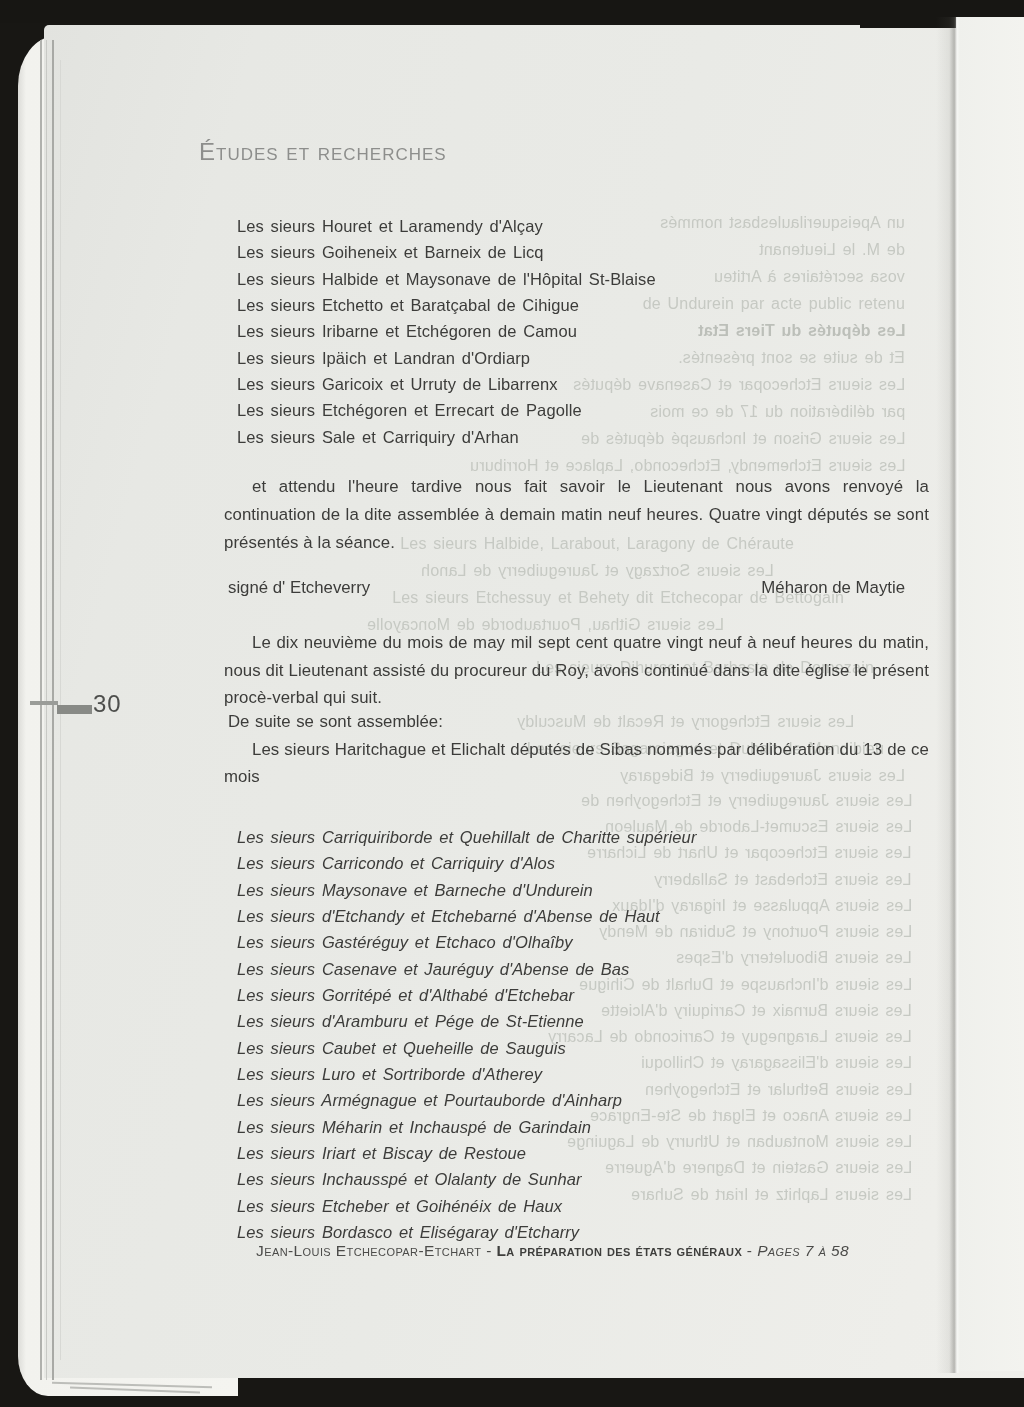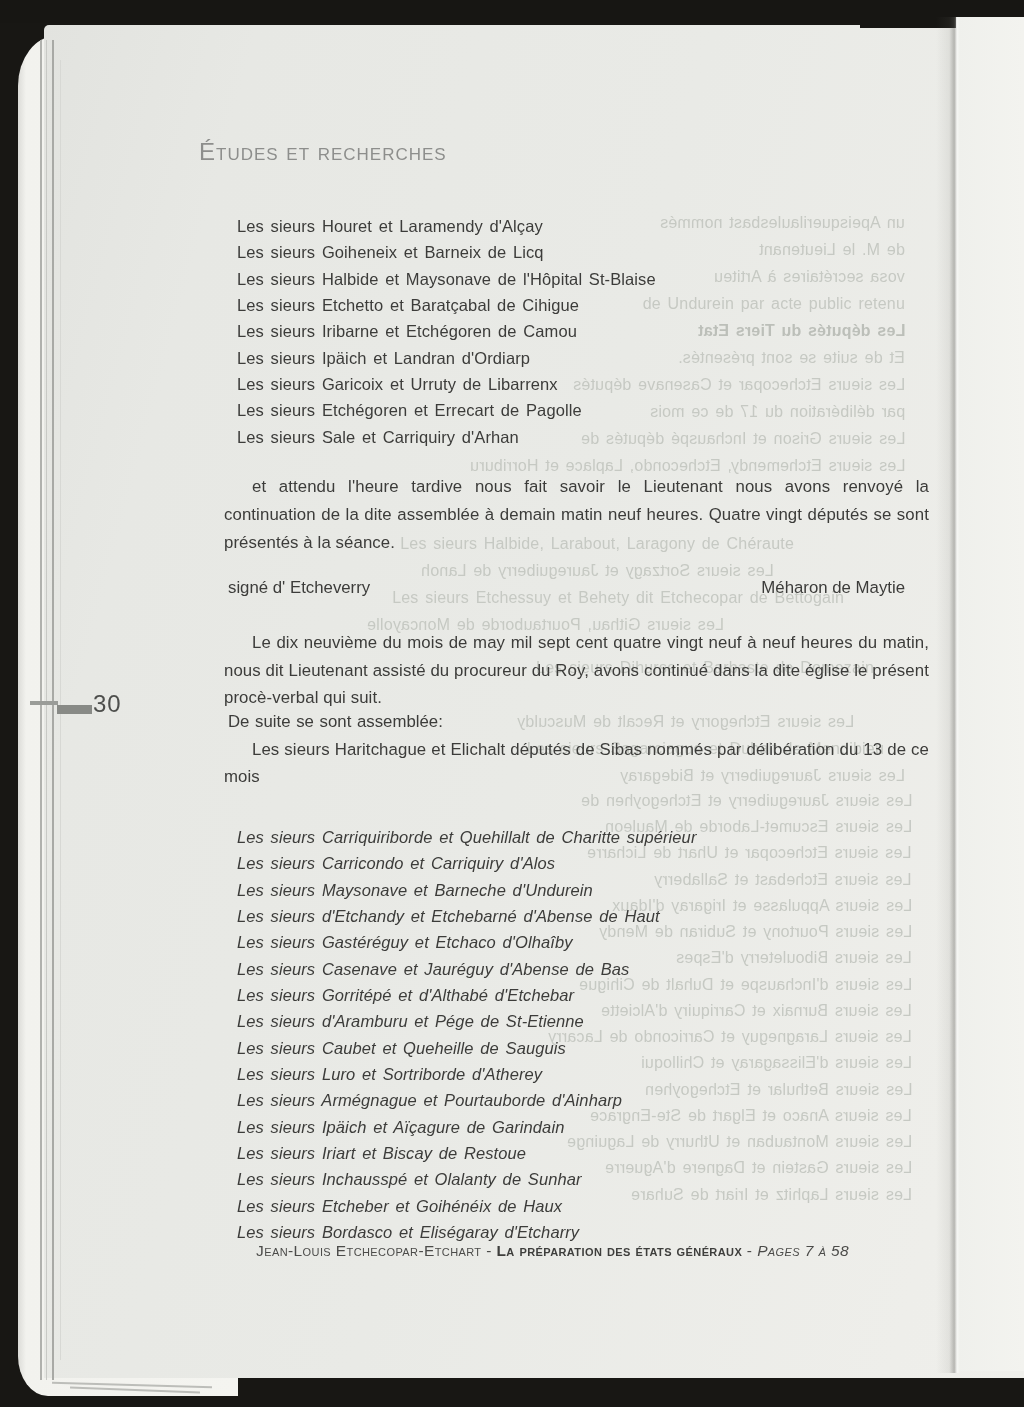--- a/index.html
+++ b/index.html
@@ -166,21 +166,21 @@
     <div class="line">Les sieurs Carricondo et Carriquiry d'Alos</div>
     <div class="line">Les sieurs Maysonave et Barneche d'Undurein</div>
     <div class="line">Les sieurs d'Etchandy et Etchebarné d'Abense de Haut</div>
     <div class="line">Les sieurs Gastéréguy et Etchaco d'Olhaîby</div>
     <div class="line">Les sieurs Casenave et Jauréguy d'Abense de Bas</div>
     <div class="line">Les sieurs Gorritépé et d'Althabé d'Etchebar</div>
     <div class="line">Les sieurs d'Aramburu et Pége de St-Etienne</div>
     <div class="line">Les sieurs Caubet et Queheille de Sauguis</div>
     <div class="line">Les sieurs Luro et Sortriborde d'Atherey</div>
     <div class="line">Les sieurs Armégnague et Pourtauborde d'Ainharp</div>
-    <div class="line">Les sieurs Ipäich et Aïçagure de Garindain</div>
+    <div class="line">Les sieurs Méharin et Inchauspé de Garindain</div>
     <div class="line">Les sieurs Iriart et Biscay de Restoue</div>
     <div class="line">Les sieurs Inchausspé et Olalanty de Sunhar</div>
     <div class="line">Les sieurs Etcheber et Goihénéix de Haux</div>
     <div class="line">Les sieurs Bordasco et Eliségaray d'Etcharry</div>
   </div>
 
 <div class="footer">
   <span>Jean-Louis Etchecopar-Etchart</span><span> - </span><span class="f-title">La préparation des états généraux</span><span> - </span><span class="f-pages">Pages 7 à 58</span>
 </div>
 

